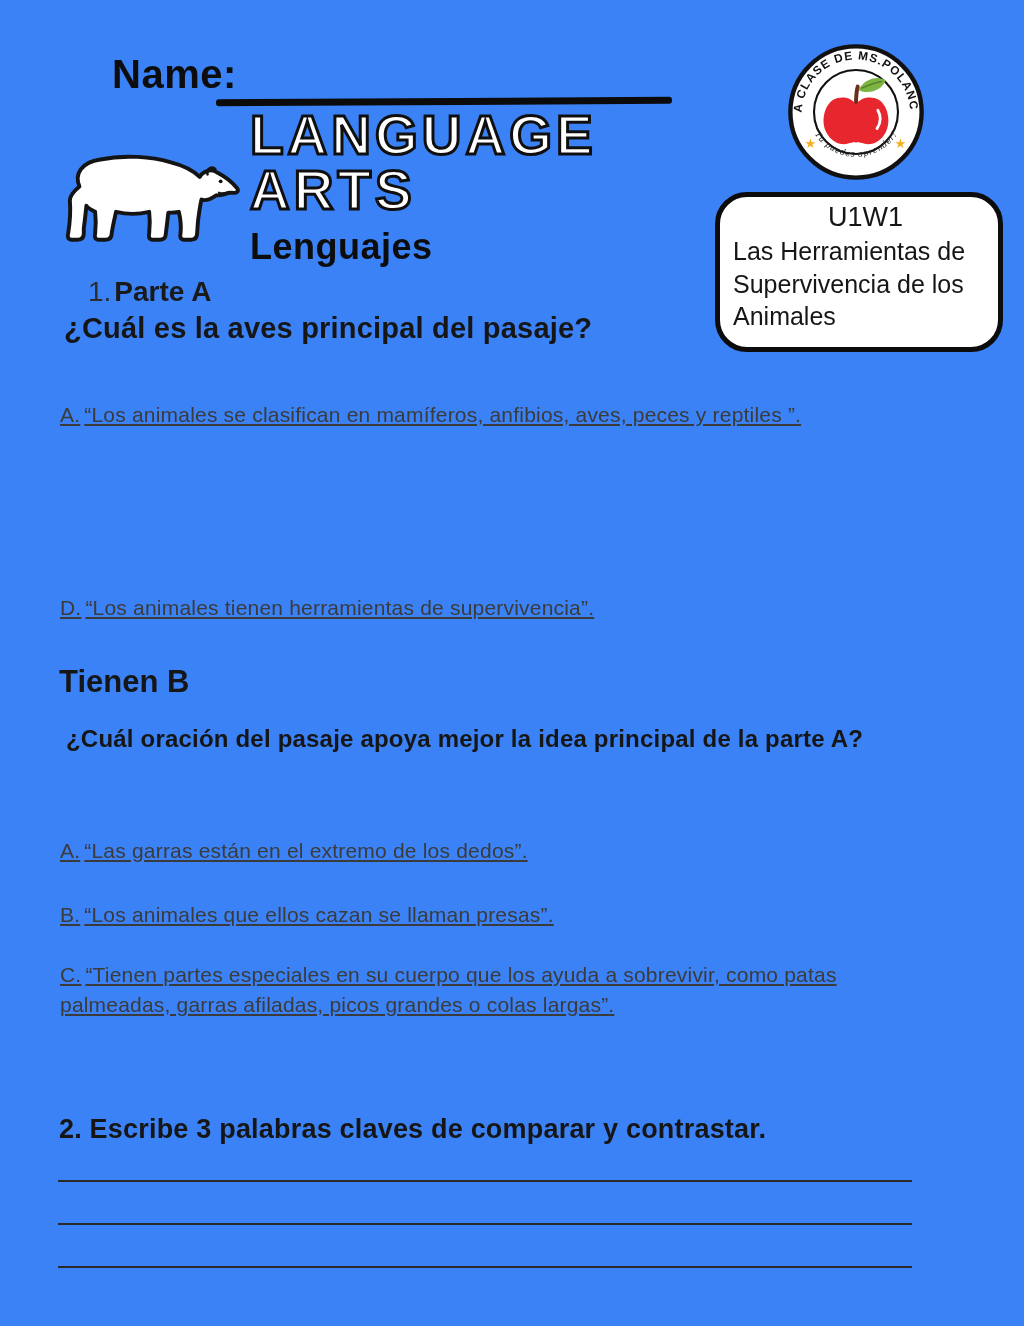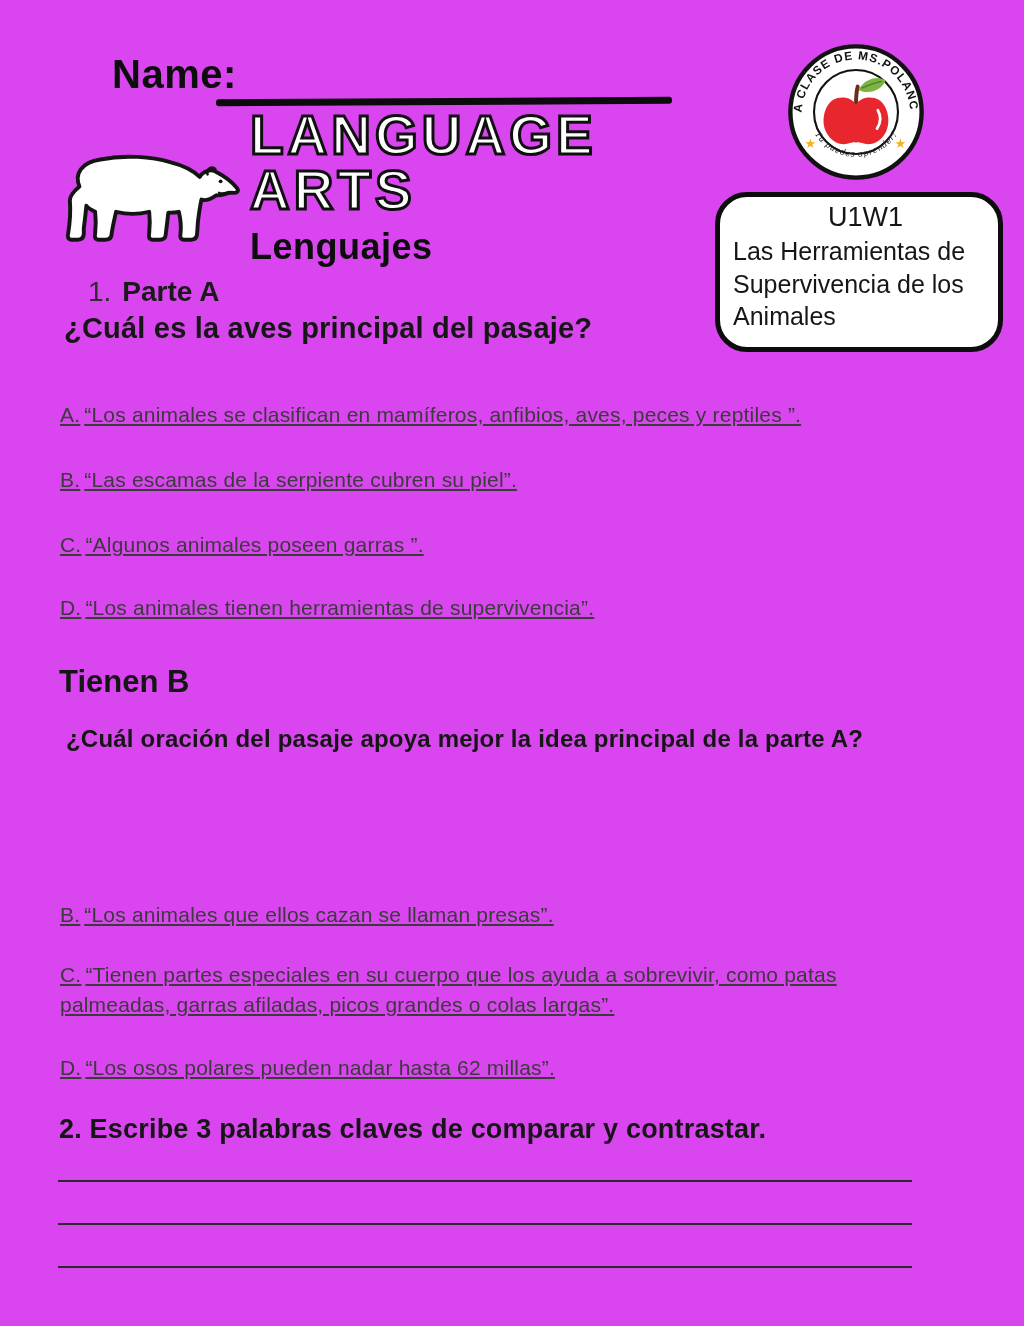--- a/index.html
+++ b/index.html
@@ -1,20 +1,20 @@
 <!DOCTYPE html>
 <html><head>
 <meta charset="utf-8">
 <style>
   html, body { margin: 0; padding: 0; background: #ffffff; }
   #page {
     position: relative;
     width: 1024px;
     height: 1326px;
-    background: #d946ef;
+    background: #3b82f6;
     font-family: "Liberation Sans", sans-serif;
     overflow: hidden;
   }
 
   
   .name-label {
     position: absolute; left: 112px; top: 52px;
     font-size: 40px; font-weight: 700; color: #0d0d0d;
     letter-spacing: 0.5px;
   }
@@ -39,21 +39,21 @@
     position: absolute; left: 715px; top: 192px; width: 288px; height: 160px;
     border: 5px solid #0c0c0c; border-radius: 32px; background: #fff;
     box-sizing: border-box; padding: 5px 0 0 13px;
   }
   .unit-code { text-align: center; font-size: 27px; color: #161616; font-weight: 400; }
   .unit-title { font-size: 25px; color: #161616; line-height: 1.3; margin-top: 2px; font-weight: 400; }
 
   
   .pa-heading { position: absolute; left: 88px; top: 276px; font-size: 28px; color: #1a1a1a; }
   .pa-number { font-weight: 400; color: #2d2d2d; }
-  .pa-name { font-weight: 700; margin-left: 11px; }
+  .pa-name { font-weight: 700; margin-left: 3px; }
   .pa-question {
     position: absolute; left: 64px; top: 312px;
     font-size: 29px; font-weight: 700; color: #161616; letter-spacing: 0.2px;
   }
   .pb-heading { position: absolute; left: 59px; top: 664px; font-size: 31px; font-weight: 700; color: #161616; }
   .pb-question {
     position: absolute; left: 60px; top: 722px; width: 905px;
     font-size: 24px; font-weight: 700; color: #161616;
     line-height: 1.42; padding-left: 6px; letter-spacing: 0.2px;
   }
@@ -168,41 +168,35 @@
   </div>
 
   <div class="pa-heading">
     <span class="pa-number">1.</span><span class="pa-name">Parte A</span>
   </div>
   <div class="pa-question">¿Cuál es la aves principal del pasaje?</div>
 
   <div class="opt" style="top:400px">
     <span class="lbl">A.</span><span>“Los animales se clasifican en mamíferos, anfibios, aves, peces y reptiles ”.</span>
   </div>
-  <div class="opt" style="top:465px">
-    <span class="lbl">B.</span><span>“Las escamas de la serpiente cubren su piel”.</span>
-  </div>
-  <div class="opt" style="top:530px">
-    <span class="lbl">C.</span><span>“Algunos animales poseen garras ”.</span>
-  </div>
   <div class="opt" style="top:593px">
     <span class="lbl">D.</span><span>“Los animales tienen herramientas de supervivencia”.</span>
   </div>
 
   <div class="pb-heading">Tienen B</div>
   <div class="pb-question">¿Cuál oración del pasaje apoya mejor la idea principal de la parte A?</div>
 
+  <div class="opt" style="top:836px">
+    <span class="lbl">A.</span><span>“Las garras están en el extremo de los dedos”.</span>
+  </div>
   <div class="opt opt-narrow" style="top:960px">
     <span class="lbl">C.</span><span>“Tienen partes especiales en su cuerpo que los ayuda a sobrevivir, como patas palmeadas, garras afiladas, picos grandes o colas largas”.</span>
   </div>
   <div class="opt" style="top:900px">
     <span class="lbl">B.</span><span>“Los animales que ellos cazan se llaman presas”.</span>
-  </div>
-  <div class="opt" style="top:1053px">
-    <span class="lbl">D.</span><span>“Los osos polares pueden nadar hasta 62 millas”.</span>
   </div>
 
   <div class="q2-heading">2. Escribe 3 palabras claves de comparar y contrastar.</div>
   <div class="answer-line" style="top:1180px"></div>
   <div class="answer-line" style="top:1223px"></div>
   <div class="answer-line" style="top:1266px"></div>
 
 </div>
 
 </body></html>

